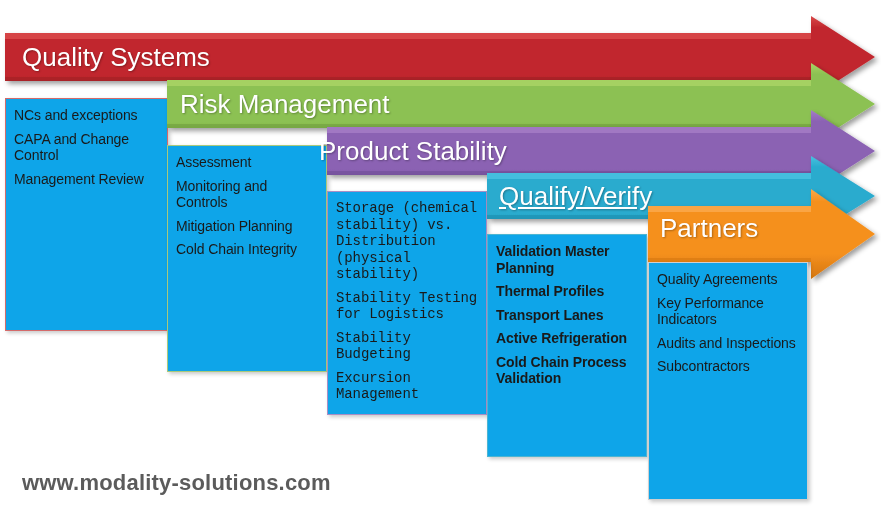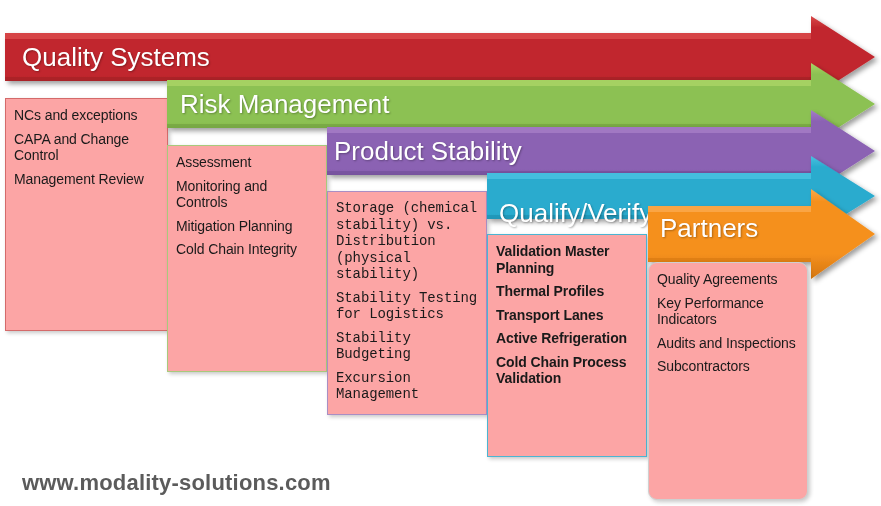--- a/index.html
+++ b/index.html
@@ -9,21 +9,21 @@
     background:#ffffff;
     font-family:"Liberation Sans","DejaVu Sans",sans-serif;
     overflow:hidden;
     position:relative;
   }
   #stage{position:absolute;left:0;top:0;width:736px;height:506px;}
 
   
   .detailbox{
     position:absolute;
-    background:#fca5a5;
+    background:#0ea5e9;
     border:1px solid #cfcfcf;
     box-sizing:border-box;
     box-shadow:2px 2px 4px rgba(0,0,0,.22);
     padding:8px 6px 6px 8px;
   }
   .detailbox ul{
     list-style:none;
     margin:0;padding:0;
   }
   .detailbox li{
@@ -129,21 +129,21 @@
           </linearGradient>
           <filter id="sh-product-stability" x="-20%" y="-20%" width="150%" height="160%">
             <feDropShadow dx="3" dy="3" stdDeviation="2.4" flood-color="#000000" flood-opacity="0.38"></feDropShadow>
           </filter>
         </defs>
         <polygon points="0.0,17.0 484.0,17.0 484.0,0.0 548.0,41.0 484.0,82.0 484.0,65.0 0.0,65.0" fill="url(#grad-product-stability)" filter="url(#sh-product-stability)"></polygon>
         <rect x="0" y="17" width="484" height="6" fill="#A47CC6" opacity="0.85"></rect>
         <rect x="0" y="61" width="484" height="4" fill="#6E4A93" opacity="0.55"></rect>
       </svg>
     </div>
-    <div class="bandtitle" style="left: 334px; top: 138px;">Product Stability</div>
+    <div class="bandtitle" style="left: 319px; top: 138px;">Product Stability</div>
     <div class="detailbox" style="left: 327px; top: 191px; width: 160px; height: 224px; border-color: rgb(169, 142, 196); font-family: Liberation Mono, monospace;">
       <ul>
         <li>Storage (chemical stability) vs. Distribution (physical stability)</li>
         <li>Stability Testing for Logistics</li>
         <li>Stability Budgeting</li>
         <li>Excursion Management</li>
       </ul>
     </div>
     <div class="arrowband" style="left: 487px; top: 156px; width: 388px; height: 80px;">
       <svg width="388" height="80" viewBox="0 0 388 80">
@@ -156,21 +156,21 @@
           </linearGradient>
           <filter id="sh-qualify-verify" x="-20%" y="-20%" width="150%" height="160%">
             <feDropShadow dx="3" dy="3" stdDeviation="2.4" flood-color="#000000" flood-opacity="0.38"></feDropShadow>
           </filter>
         </defs>
         <polygon points="0.0,17.0 324.0,17.0 324.0,0.0 388.0,40.0 324.0,80.0 324.0,63.0 0.0,63.0" fill="url(#grad-qualify-verify)" filter="url(#sh-qualify-verify)"></polygon>
         <rect x="0" y="17" width="324" height="6" fill="#49C2E0" opacity="0.85"></rect>
         <rect x="0" y="59" width="324" height="4" fill="#1C8BAB" opacity="0.55"></rect>
       </svg>
     </div>
-    <div class="bandtitle" style="left: 499px; top: 200px;">Qualify/Verify</div>
+    <div class="bandtitle" style="left: 499px; top: 183px; text-decoration: underline;">Qualify/Verify</div>
     <div class="detailbox" style="left: 487px; top: 234px; width: 160px; height: 223px; border-color: rgb(75, 181, 210); font-weight: bold;">
       <ul>
         <li>Validation Master Planning</li>
         <li>Thermal Profiles</li>
         <li>Transport Lanes</li>
         <li>Active Refrigeration</li>
         <li>Cold Chain Process Validation</li>
       </ul>
     </div>
     <div class="arrowband" style="left: 648px; top: 189px; width: 227px; height: 90px;">
@@ -185,21 +185,21 @@
           <filter id="sh-partners" x="-20%" y="-20%" width="150%" height="160%">
             <feDropShadow dx="3" dy="3" stdDeviation="2.4" flood-color="#000000" flood-opacity="0.38"></feDropShadow>
           </filter>
         </defs>
         <polygon points="0.0,17.0 163.0,17.0 163.0,0.0 227.0,45.0 163.0,90.0 163.0,73.0 0.0,73.0" fill="url(#grad-partners)" filter="url(#sh-partners)"></polygon>
         <rect x="0" y="17" width="163" height="6" fill="#FAA94B" opacity="0.85"></rect>
         <rect x="0" y="69" width="163" height="4" fill="#D4760F" opacity="0.55"></rect>
       </svg>
     </div>
     <div class="bandtitle" style="left: 660px; top: 215px;">Partners</div>
-    <div class="detailbox" style="left: 648px; top: 262px; width: 160px; height: 238px; border-radius: 9px;">
+    <div class="detailbox" style="left: 648px; top: 262px; width: 160px; height: 238px;">
       <ul>
         <li>Quality Agreements</li>
         <li>Key Performance Indicators</li>
         <li>Audits and Inspections</li>
         <li>Subcontractors</li>
       </ul>
     </div>
   </div>
 
 <div id="footer">www.modality-solutions.com</div>

